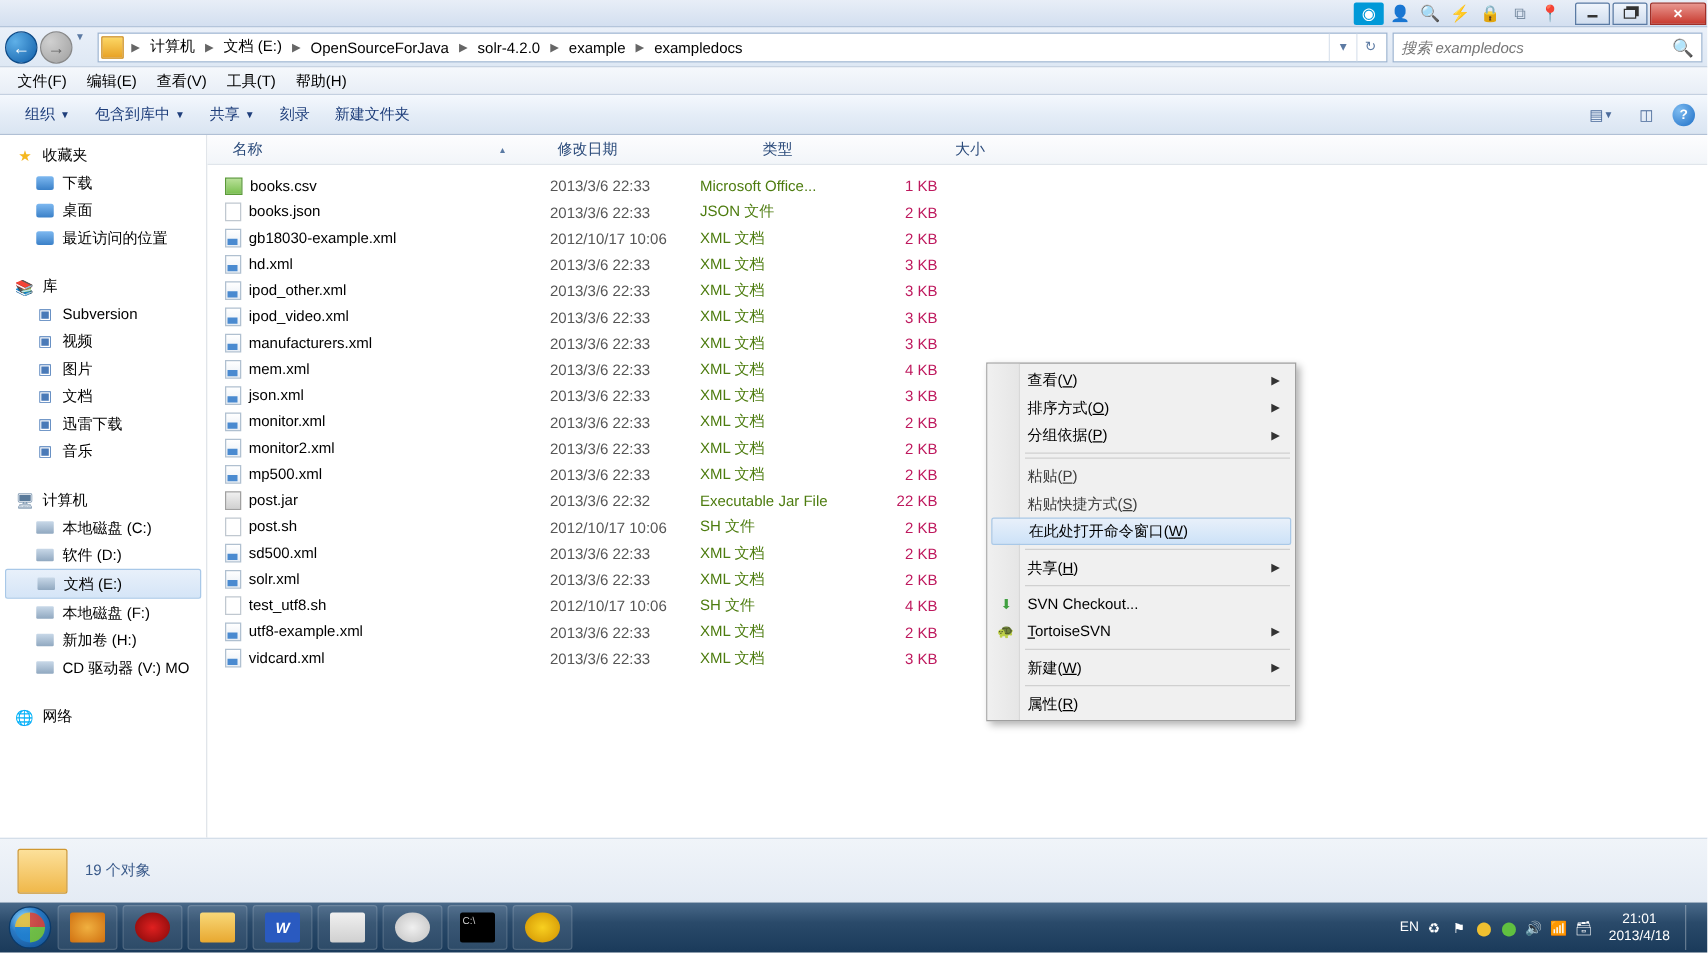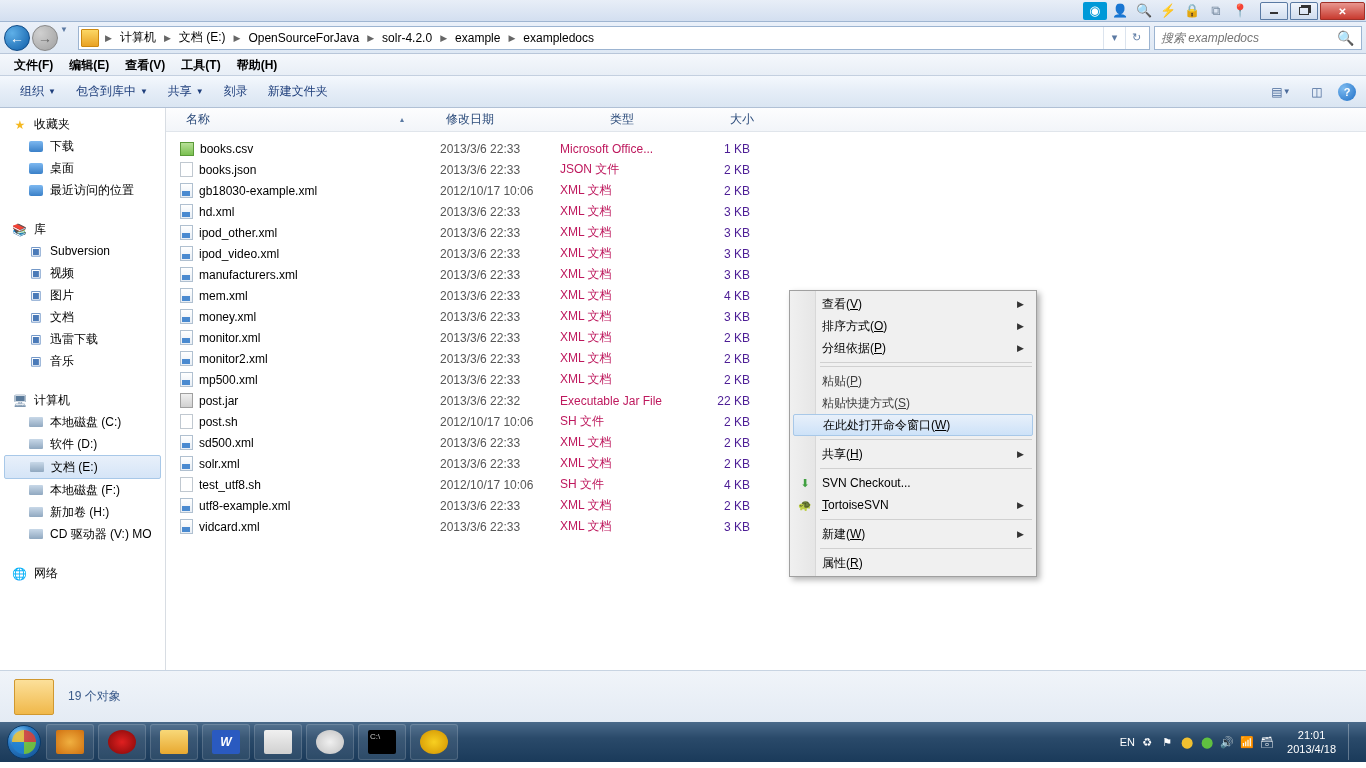--- a/index.html
+++ b/index.html
@@ -23,27 +23,27 @@
 .nav-circle { width: 26px; height: 26px; border-radius: 50%; display: flex; align-items: center; justify-content: center; font-size: 14px; color: #fff; }
 .nav-circle.back { background: radial-gradient(circle at 30% 30%, #5fb0e8, #0f5da8); border: 1px solid #0d4a87; }
 .nav-circle.fwd { background: radial-gradient(circle at 30% 30%, #d0d0d0, #a0a0a0); border: 1px solid #888; color: #666; }
 .nav-drop { width: 12px; color: #5c7aa3; font-size: 8px; }
 .addr-box { flex: 1; height: 24px; background: #fff; border: 1px solid #9cb4d1; display: flex; align-items: center; padding: 0 2px; margin-right: 4px; }
 .addr-icon { width: 18px; height: 18px; background: linear-gradient(#fcd765, #e8a225); border: 1px solid #cc8810; border-radius: 1px; margin-right: 4px; }
 .crumb { padding: 0 6px; color: #000; display: flex; align-items: center; height: 22px; }
 .crumb-sep { color: #666; font-size: 9px; padding: 0 2px; }
 .addr-end { margin-left: auto; display: flex; }
 .addr-btn { width: 22px; height: 22px; display: flex; align-items: center; justify-content: center; color: #5c7aa3; font-size: 11px; border-left: 1px solid #dce4ee; }
-.search-box { width: 208px; height: 24px; background: #fff; border: 1px solid #9cb4d1; display: flex; align-items: center; padding: 0 6px; }
+.search-box { width: 248px; height: 24px; background: #fff; border: 1px solid #9cb4d1; display: flex; align-items: center; padding: 0 6px; }
 .search-box input { flex: 1; border: none; outline: none; font-style: italic; color: #888; font-size: 12px; font-family: inherit; }
 .search-icon { color: #5a8dc7; font-size: 14px; }
 
 
 .menu-bar { height: 22px; background: linear-gradient(#f5f8fc, #e8eef6); border-bottom: 1px solid #c4d0e0; display: flex; align-items: center; padding: 0 6px; }
-.menu-item { padding: 0 8px; color: #000; line-height: 22px; font-weight: bold; }
+.menu-item { padding: 0 8px; color: #000; line-height: 22px; }
 
 
 .toolbar { height: 32px; background: linear-gradient(#f4f8fd, #e5edf7, #dae5f2); border-bottom: 1px solid #b0c0d5; display: flex; align-items: center; padding: 0 10px; text-align: center; }
 .tool-item { color: #1e3e7b; padding: 0 10px; display: flex; align-items: center; gap: 4px; }
 .tool-drop { font-size: 8px; color: #1e3e7b; }
 .toolbar-right { margin-left: auto; display: flex; gap: 6px; align-items: center; }
 .view-btn { width: 30px; height: 22px; display: flex; align-items: center; justify-content: center; color: #4a6a9a; padding: 0 4px; }
 .help-icon { width: 18px; height: 18px; border-radius: 50%; background: radial-gradient(circle at 30% 30%, #7dbbf0, #1e6fc7); color: #fff; display: flex; align-items: center; justify-content: center; font-size: 11px; font-weight: bold; }
 
 
@@ -59,29 +59,29 @@
 .lib { color: #4a7ab8; }
 .drive { background: linear-gradient(#c8d8e8, #90a8c0); width: 14px; height: 10px; border-radius: 1px; }
 .computer { color: #5a7a9a; }
 
 .file-area { flex: 1; background: #fff; position: relative; }
 .file-header { height: 24px; border-bottom: 1px solid #e0e5eb; display: flex; align-items: center; padding-left: 14px; background: linear-gradient(#fdfdfe, #f2f5f9); }
 .col { color: #2a4a7a; font-size: 12px; padding: 0 6px; }
 .col.name { width: 260px; display: flex; align-items: center; gap: 6px; }
 .col.date { width: 120px; }
 .col.type { width: 120px; margin-left: 44px; }
-.col.size { width: 70px; text-align: left; }
+.col.size { width: 70px; text-align: right; }
 .sort-arrow { font-size: 8px; color: #5a7aa3; margin-left: auto; margin-right: 30px; }
 
 .file-list { padding: 6px 0; }
 .file-row { height: 21px; display: flex; align-items: center; padding-left: 14px; }
-.file-row .name { width: 260px; display: flex; align-items: flex-end; gap: 6px; }
+.file-row .name { width: 260px; display: flex; align-items: flex-start; gap: 6px; }
 .file-row .date { width: 120px; color: #555; }
-.file-row .type { width: 120px; color: #be185d; }
-.file-row .size { width: 70px; text-align: right; color: #4c1d95; }
+.file-row .type { width: 120px; color: #4d7c0f; }
+.file-row .size { width: 70px; text-align: right; color: #be185d; }
 .ficon { width: 16px; height: 16px; display: inline-flex; align-items: center; justify-content: center; font-size: 11px; }
 .xml-icon { background: linear-gradient(#fff, #e8eef5); border: 1px solid #b0c0d0; width: 13px; height: 15px; position: relative; }
 .xml-icon::after { content: ''; position: absolute; bottom: 1px; left: 1px; width: 8px; height: 5px; background: #4a8ad0; }
 .txt-icon { background: #fff; border: 1px solid #c0c8d0; width: 13px; height: 15px; }
 .csv-icon { background: linear-gradient(#b8e098, #7ac050); border: 1px solid #5a9a38; width: 14px; height: 14px; }
 .jar-icon { background: linear-gradient(#f0f0f0, #d0d0d0); border: 1px solid #a0a0a0; width: 13px; height: 15px; }
 
 
 .context-menu { position: absolute; left: 789px; top: 290px; width: 248px; background: #f0f0f0; border: 1px solid #a0a0a0; box-shadow: 3px 3px 6px rgba(0,0,0,0.3); padding: 2px; z-index: 100; }
 .ctx-item { height: 22px; display: flex; align-items: center; padding: 0 20px 0 30px; position: relative; }
@@ -345,21 +345,21 @@
             <span class="ficon xml-icon"></span>
             <span>mem.xml</span>
           </div>
           <div class="date">2013/3/6 22:33</div>
           <div class="type">XML 文档</div>
           <div class="size">4 KB</div>
         </div>
         <div class="file-row">
           <div class="name">
             <span class="ficon xml-icon"></span>
-            <span>money.xml</span>
+            <span>json.xml</span>
           </div>
           <div class="date">2013/3/6 22:33</div>
           <div class="type">XML 文档</div>
           <div class="size">3 KB</div>
         </div>
         <div class="file-row">
           <div class="name">
             <span class="ficon xml-icon"></span>
             <span>monitor.xml</span>
           </div>

